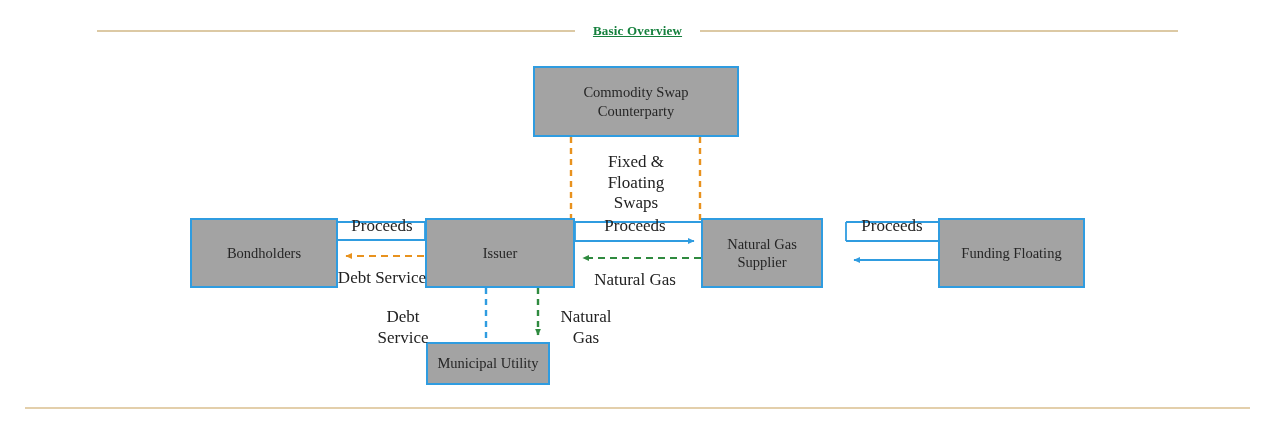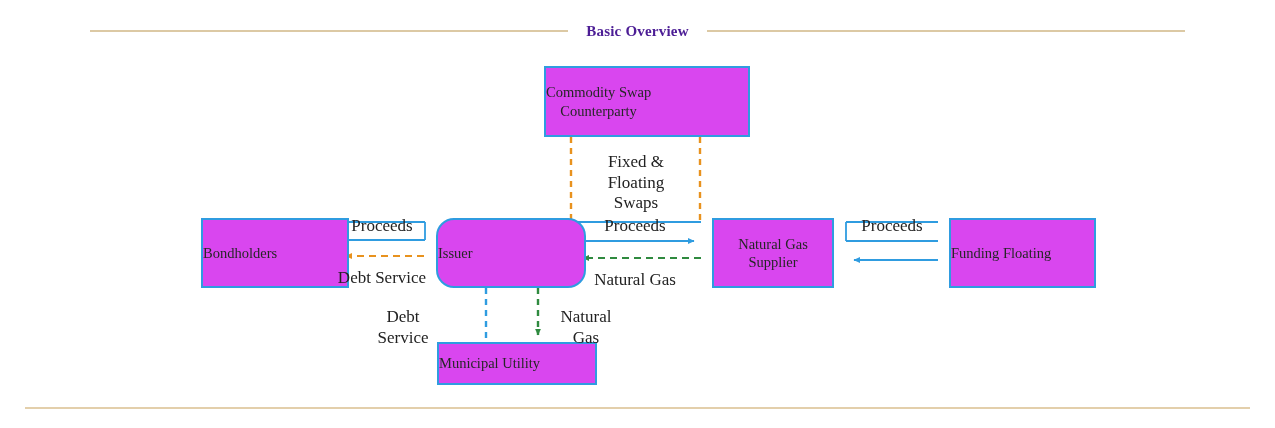--- a/index.html
+++ b/index.html
@@ -34,24 +34,25 @@
   }
   .rule {
     height: 2px;
     background: #dcc9a4;
   }
   .rule-left  { width: 478px; margin-right: 18px; }
   .rule-right { width: 478px; margin-left: 18px; }
   .header-title {
     font-family: "Liberation Serif", "DejaVu Serif", serif;
     font-weight: bold;
-    font-size: 15px;
-    color: #4c1d95;
+    font-size: 13px;
+    color: #15803d;
     white-space: nowrap;
     letter-spacing: .2px;
+    text-decoration: underline;
   }
 
   .footer-rule {
     position: absolute;
     left: 25px;
     top: 407px;
     width: 1225px;
     height: 2px;
     background: #e3cfab;
   }
@@ -62,31 +63,30 @@
     left: 0;
     top: 0;
     width: 1275px;
     height: 428px;
   }
 
   .node {
     position: absolute;
     box-sizing: border-box;
     border: 2px solid #2f9ce0;
-    background: #d946ef;
+    background: #a3a3a3;
     display: flex;
     align-items: center;
-    justify-content: flex-start;
+    justify-content: center;
     text-align: center;
     color: #262626;
     font-size: 14.5px;
     line-height: 1.25;
     font-family: "Liberation Serif", "DejaVu Serif", serif;
     z-index: 5;
-    margin-left: 11px;
   }
 
   .edge-label {
     position: absolute;
     font-family: "Liberation Serif", "DejaVu Serif", serif;
     font-size: 17px;
     line-height: 1.22;
     color: #222222;
     text-align: center;
     white-space: pre-line;
@@ -157,33 +157,33 @@
 
     <div class="node" style="left:533px; top:66px; width:206px; height:71px;">
       <span style="white-space:pre-line;">Commodity Swap
 Counterparty</span>
     </div>
 
     <div class="node" style="left:190px; top:218px; width:148px; height:70px;">
       <span>Bondholders</span>
     </div>
 
-    <div class="node" style="left:425px; top:218px; width:150px; height:70px;border-radius:18px;">
+    <div class="node" style="left:425px; top:218px; width:150px; height:70px;">
       <span>Issuer</span>
     </div>
 
     <div class="node" style="left:701px; top:218px; width:122px; height:70px;">
       <span>Natural Gas Supplier</span>
     </div>
 
     <div class="node" style="left:938px; top:218px; width:147px; height:70px;">
       <span>Funding Floating</span>
     </div>
 
-    <div class="node" style="left:426px; top:342px; width:160px; height:43px;">
+    <div class="node" style="left:426px; top:342px; width:124px; height:43px;">
       <span>Municipal Utility</span>
     </div>
 
     <div class="edge-label" style="left:337px; top:216px; width:90px;">Proceeds</div>
 
     <div class="edge-label" style="left:337px; top:268px; width:90px;">Debt Service</div>
 
     <div class="edge-label" style="left:590px; top:216px; width:90px;">Proceeds</div>
 
     <div class="edge-label" style="left:590px; top:270px; width:90px;">Natural Gas</div>

